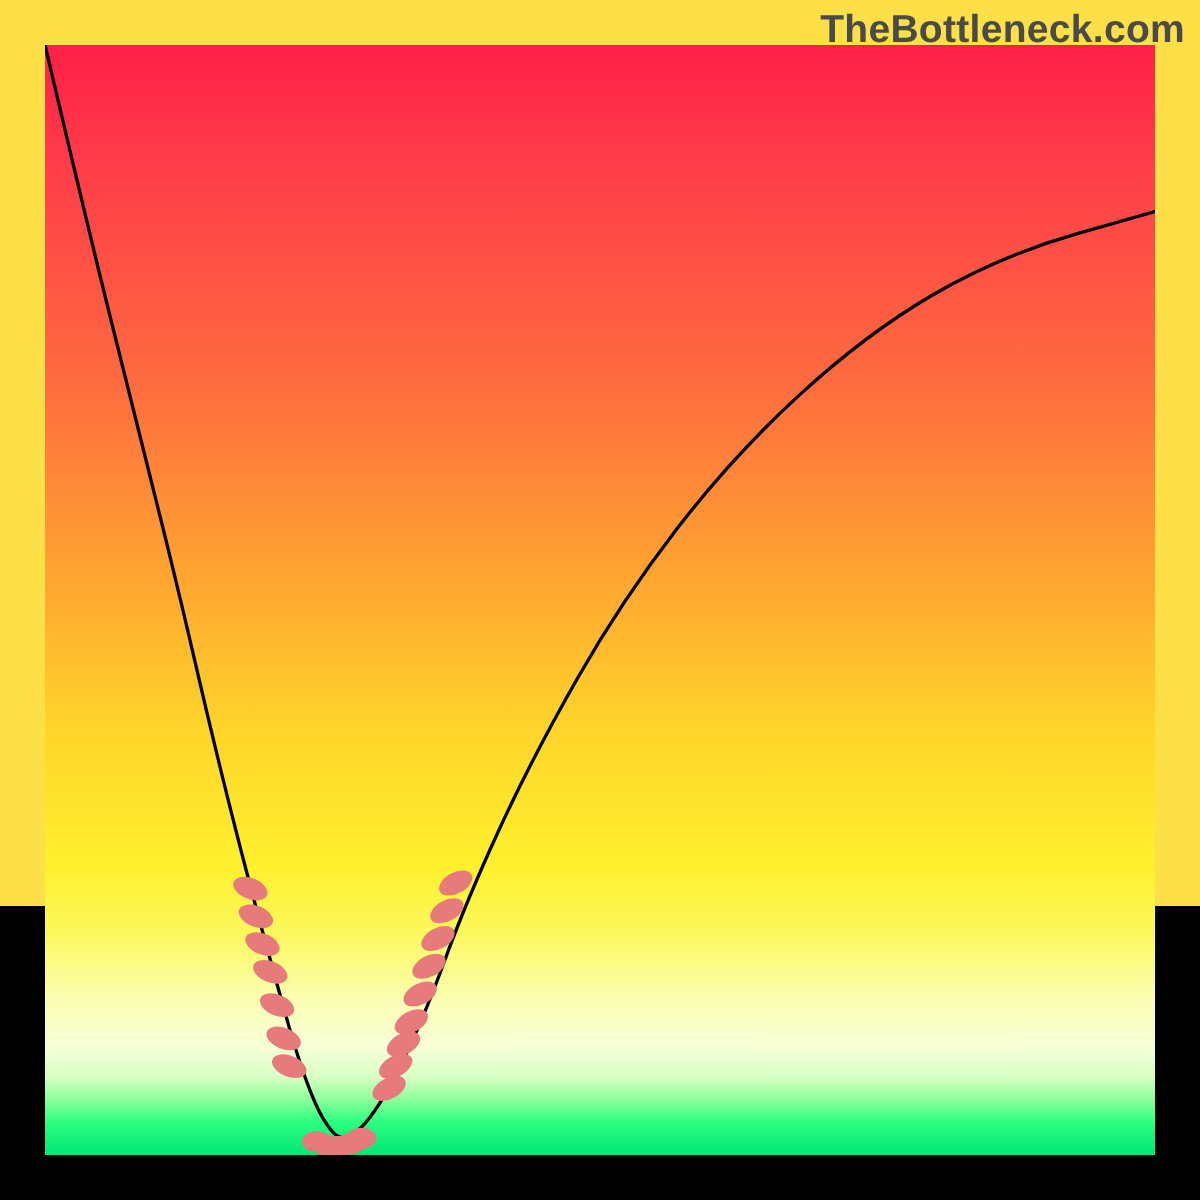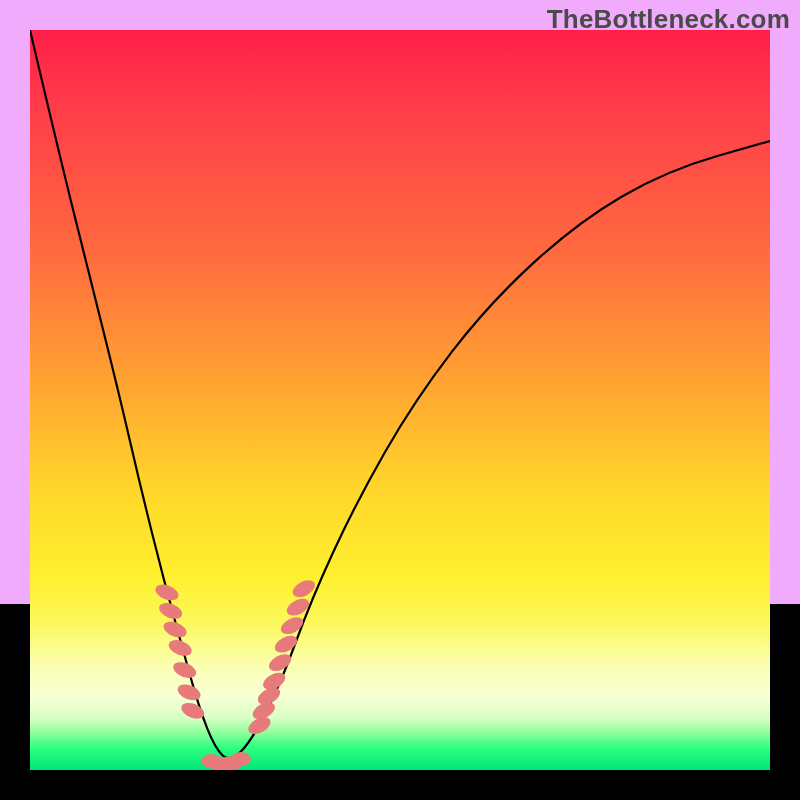--- a/index.html
+++ b/index.html
@@ -8,21 +8,21 @@
     width: 800px;
     height: 800px;
     overflow: hidden;
     font-family: Arial, Helvetica, sans-serif;
     background: #000;
   }
   .frame {
     position: relative;
     width: 800px;
     height: 604px;
-    background: #f0abfc;
+    background: #fde047;
   }
   .watermark {
     position: absolute;
     top: 4px;
     right: 10px;
     color: #4a4a4a;
     font-size: 26px;
     font-weight: 600;
     letter-spacing: 0.2px;
     z-index: 10;

